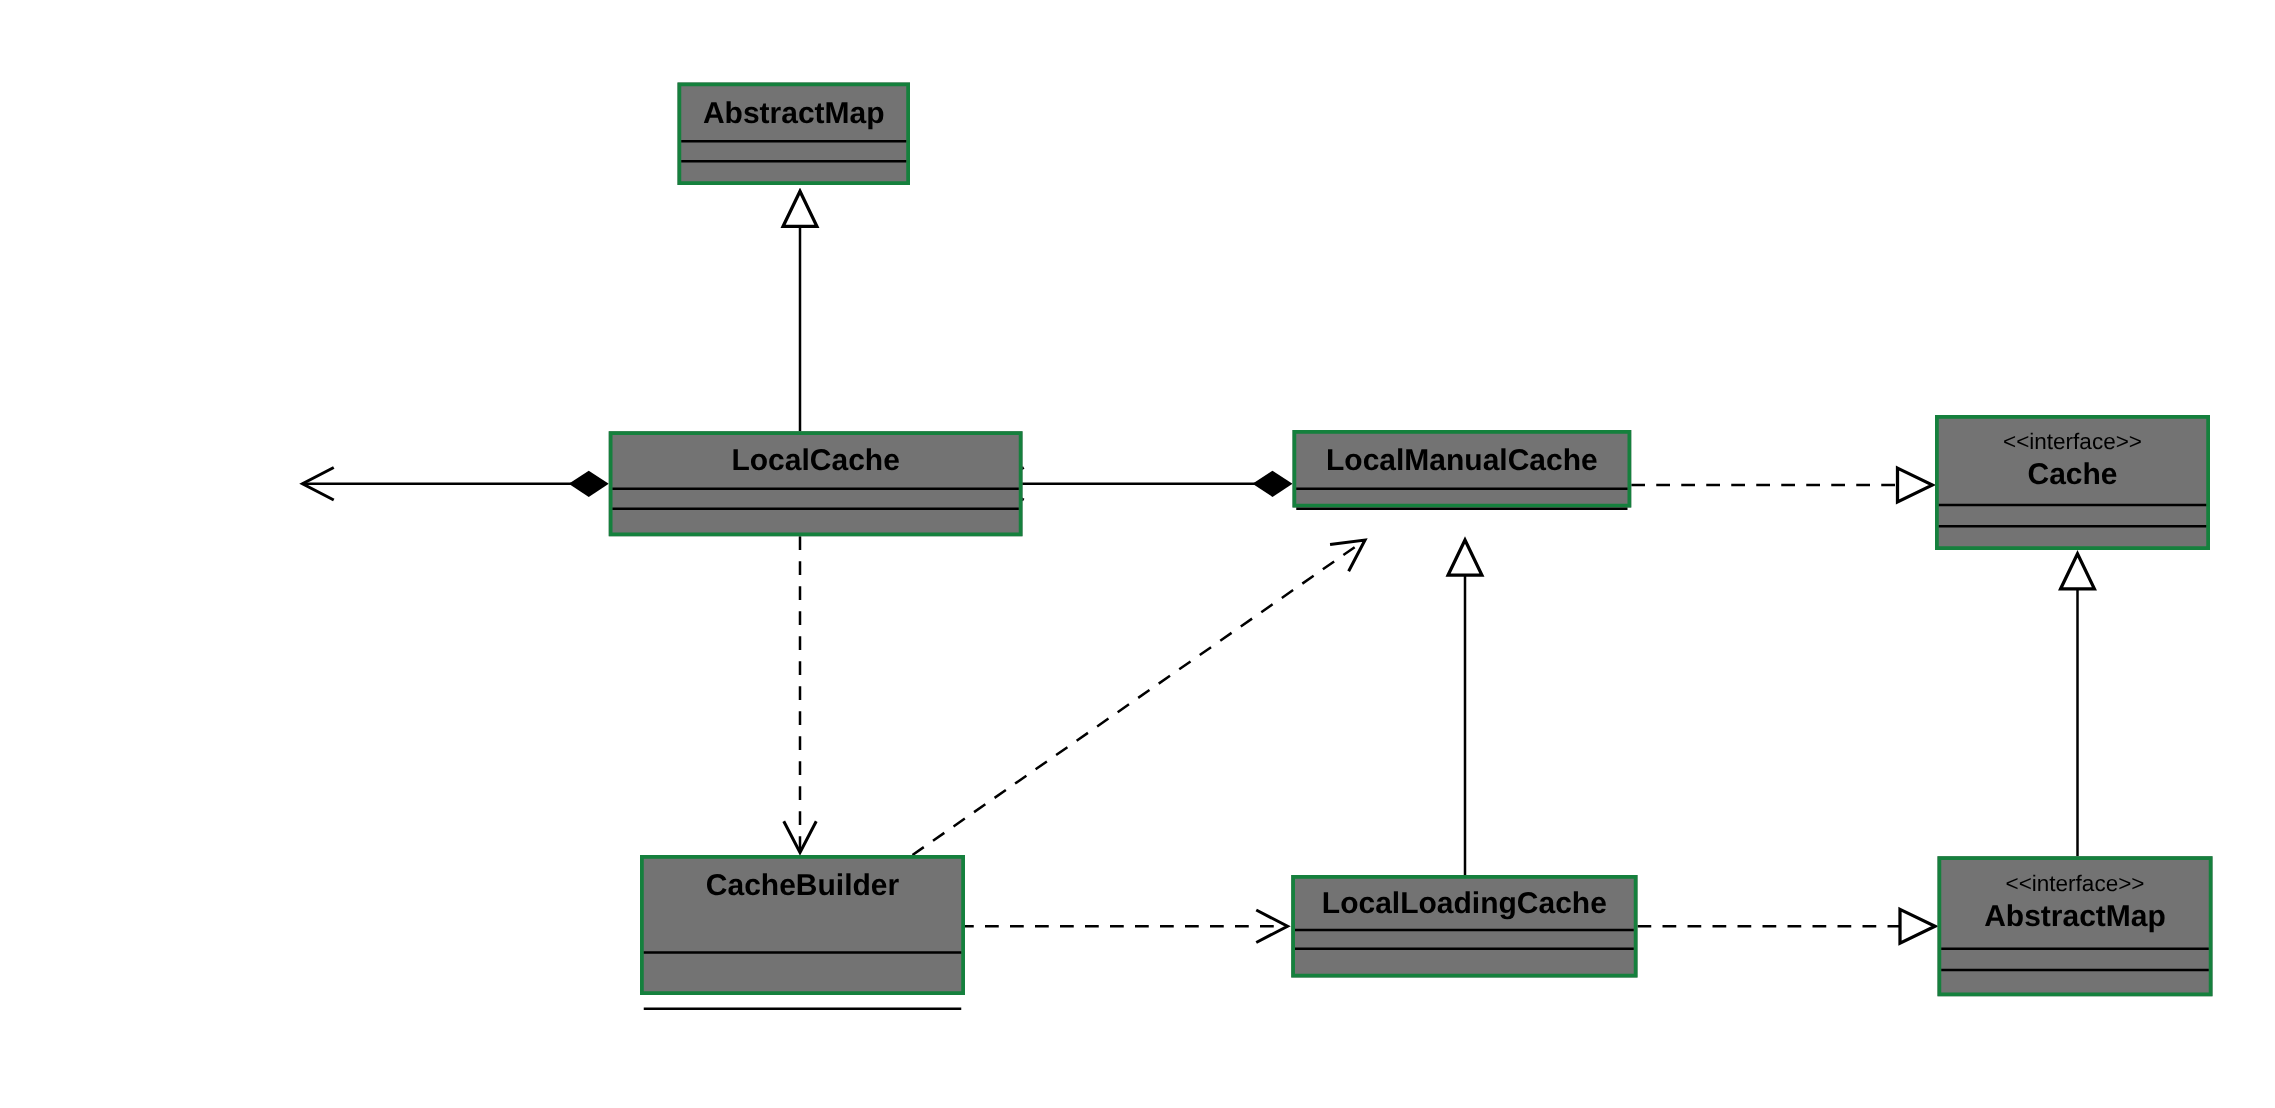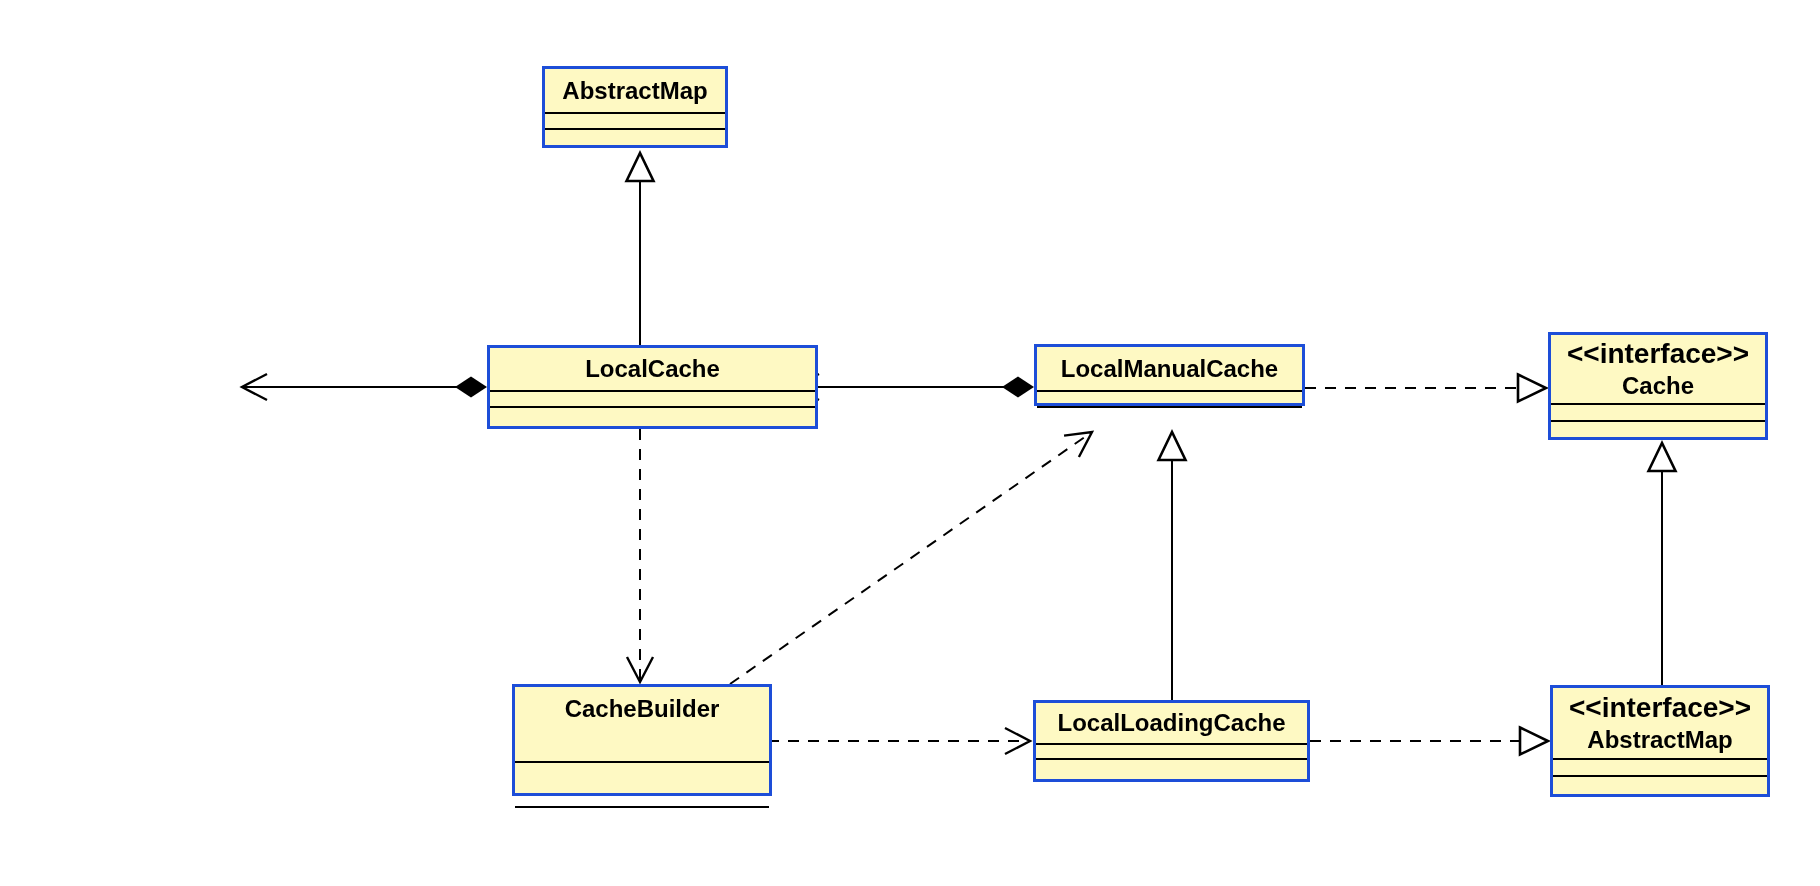--- a/index.html
+++ b/index.html
@@ -8,31 +8,31 @@
     width:1820px; height:886px;
     font-family:"Liberation Sans", sans-serif;
     position:relative; overflow:hidden;
   }
   .diagram-canvas { position:absolute; left:0; top:0; width:1820px; height:886px; }
   svg.edge-layer { position:absolute; left:0; top:0; width:1820px; height:886px; }
 
   .uml-class {
     position:absolute;
     display:flex; flex-direction:column;
-    background:#fef9c3;
-    border:3px solid #1d4ed8;
+    background:#737373;
+    border:3px solid #15803d;
   }
   .uml-head {
     flex:0 0 auto;
     display:flex; flex-direction:column;
     align-items:center; justify-content:center;
     line-height:1.22;
   }
   .uml-name   { font-weight:700; font-size:24px; color:#000; white-space:nowrap; }
-  .uml-stereo { font-weight:700; font-size:28px; color:#000; white-space:nowrap; }
+  .uml-stereo { font-weight:400; font-size:18px; color:#000; white-space:nowrap; }
   .uml-attrs   { flex:0 0 auto; border-top:2px solid #000; }
   .uml-methods { flex:1 1 auto; border-top:2px solid #000; }
 </style>
 </head>
 <body>
 
 <div class="diagram-canvas">
 
   <svg class="edge-layer" width="1820" height="886" viewBox="0 0 1820 886">
     <defs>

